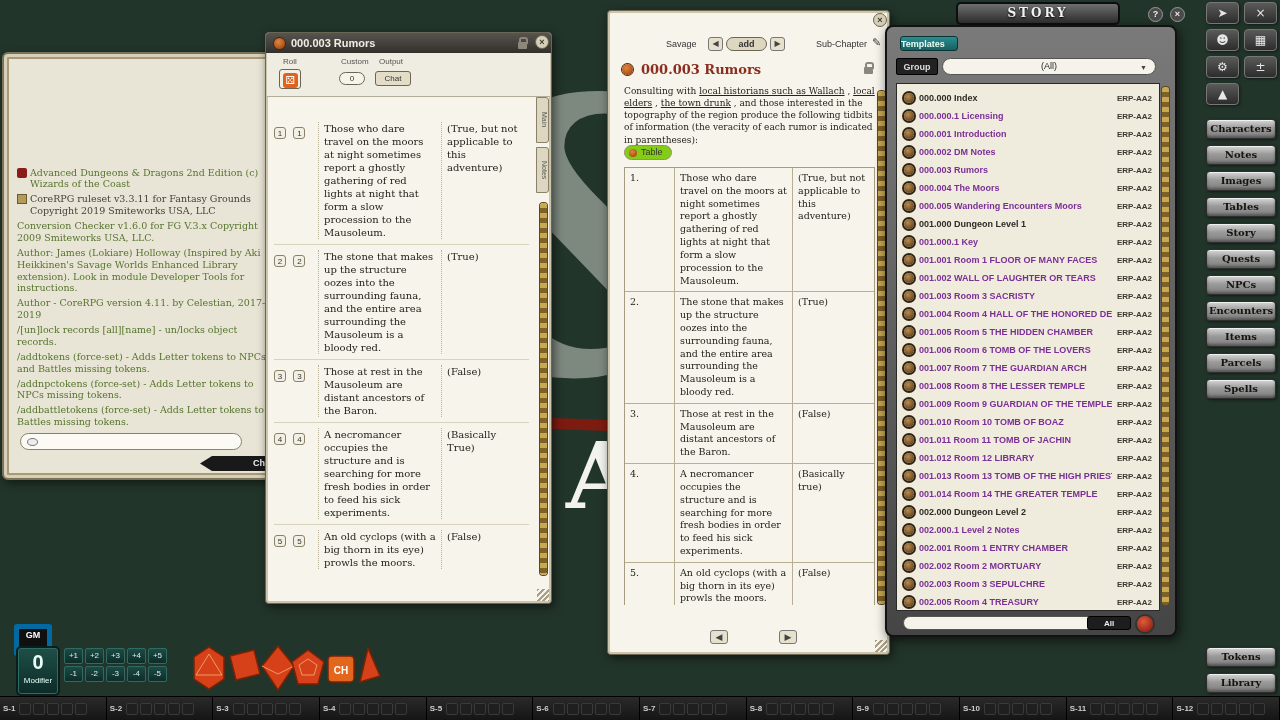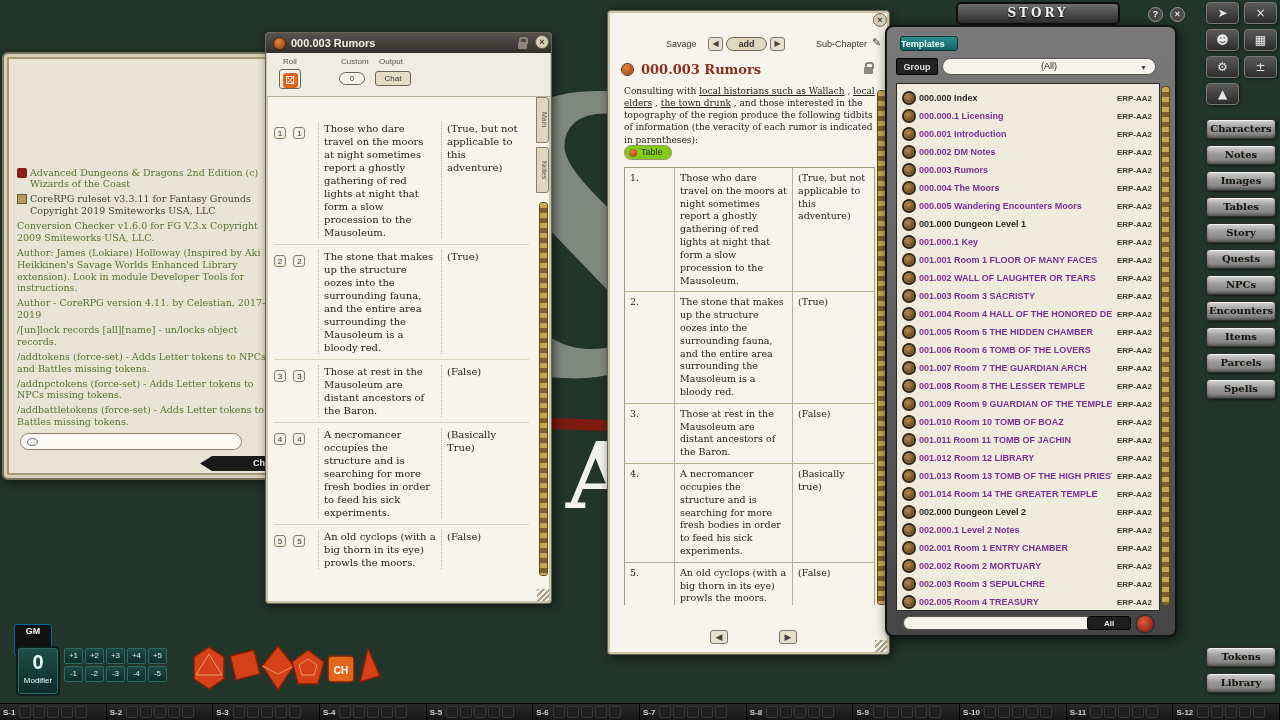--- a/index.html
+++ b/index.html
@@ -27,21 +27,21 @@
 .msg-icon{display:none;width:10px;height:10px;margin-top:1px;flex:0 0 10px}
 .msg-icon.dnd{display:inline-block;background:#8a1c1c;border-radius:2px}
 .msg-icon.orb{display:inline-block;background:radial-gradient(circle at 35% 35%,#d8544a,#5a1818);border-radius:50%}
 .msg-icon.book{display:inline-block;background:#b39b5e;border:1px solid #6b5a2e}
 .msg-text.green{color:#55742c}
 .msg-text.dark{color:#45413a}
 #chat-input-row{position:absolute;left:16px;right:46px;bottom:28px;height:17px;background:#fbfaf4;border:1px solid #8a8168;border-radius:9px;display:flex;align-items:center;padding:0 6px;gap:5px}
 #chat-bubble{width:11px;height:8px;border:1px solid #777;border-radius:50%;background:#eee;flex:0 0 11px}
 #chat-input{flex:1;border:none;outline:none;background:transparent;font:9px "Liberation Sans",sans-serif;color:#333}
 #chat-tab{position:absolute;right:6px;bottom:7px;width:82px;height:15px;background:#191919;color:#eee;font:700 9px/15px "Liberation Sans",sans-serif;text-align:right;padding-right:9px;clip-path:polygon(12px 0,100% 0,100% 100%,12px 100%,0 50%)}
-#gm-label{position:absolute;left:14px;top:624px;width:38px;height:32px;background:#101010;border:1px solid #0369a1;border-radius:3px;color:#fff;font:700 9px/12px "Liberation Sans",sans-serif;text-align:center;z-index:15}
+#gm-label{position:absolute;left:14px;top:624px;width:38px;height:32px;background:#101010;border:5px solid #0369a1;border-radius:3px;color:#fff;font:700 9px/12px "Liberation Sans",sans-serif;text-align:center;z-index:15}
 
 
 #dice-window{left:265px;top:32px;width:287px;height:572px;z-index:12}
 #dice-titlebar{height:20px;background:linear-gradient(#57534e,#33302c);border-radius:3px 3px 0 0;display:flex;align-items:center;padding:0 24px 0 8px;gap:6px}
 #dice-title{color:#f0ede6;font:700 11px "Liberation Sans",sans-serif;flex:1}
 #dice-toolbar{position:absolute;left:1px;right:1px;top:20px;height:44px;background:#efece1;border-bottom:1px solid #b4ad97}
 .tool-label{position:absolute;top:4px;font:8px "Liberation Sans",sans-serif;color:#555}
 #lbl-roll{left:16px}#lbl-custom{left:74px}#lbl-output{left:112px}
 #roll-die-btn{position:absolute;left:12px;top:16px;width:22px;height:20px;background:#f3efe2;border:1px solid #6b6553;border-radius:3px;text-align:center}
 #roll-die-btn span{display:inline-block;width:15px;height:15px;margin-top:2px;background:#e0621c;border-radius:3px;color:#fff;font:11px/15px "DejaVu Sans",sans-serif}
@@ -116,21 +116,21 @@
 
 
 #modifier-box{position:absolute;left:16px;top:646px;width:44px;height:50px;z-index:30;background:linear-gradient(#1f4f48,#0c2b27);border:2px solid #0a1f1c;border-radius:5px;box-shadow:inset 0 0 0 1px #2e6b62;text-align:center;color:#eafff8}
 #modifier-value{font:700 20px/28px "Liberation Sans",sans-serif}
 #modifier-label{font:8px/10px "Liberation Sans",sans-serif}
 #mod-buttons{position:absolute;left:64px;top:648px;z-index:30;display:grid;grid-template-columns:repeat(5,19px);grid-auto-rows:16px;gap:2px}
 .mod-btn{background:linear-gradient(#1d4a44,#0e2d29);border:1px solid #2e6b62;border-radius:2px;color:#d6efe9;font:8px/14px "Liberation Sans",sans-serif;text-align:center}
 #dice-svg{position:absolute;left:192px;top:644px;z-index:30}
 
 
-#hotbar{position:absolute;left:0;bottom:0;width:1280px;height:17px;background:linear-gradient(#2a2a2a,#151515);border-top:1px solid #000;z-index:40;display:flex}
+#hotbar{position:absolute;left:0;bottom:0;width:1280px;height:24px;background:linear-gradient(#2a2a2a,#151515);border-top:1px solid #000;z-index:40;display:flex}
 .hb-section{flex:1;display:flex;align-items:center;gap:2px;padding:0 3px;border-right:1px solid #000}
 .hb-label{font:700 8px "Liberation Sans",sans-serif;color:#cfcfcf;margin-right:2px}
 .hb-slot{width:12px;height:12px;background:#1f1f1f;border:1px solid #3a3a3a;border-radius:2px}
 </style>
 </head>
 <body>
 
 <div id="canvas">
 
   <div id="wm-amp">&amp;</div>

